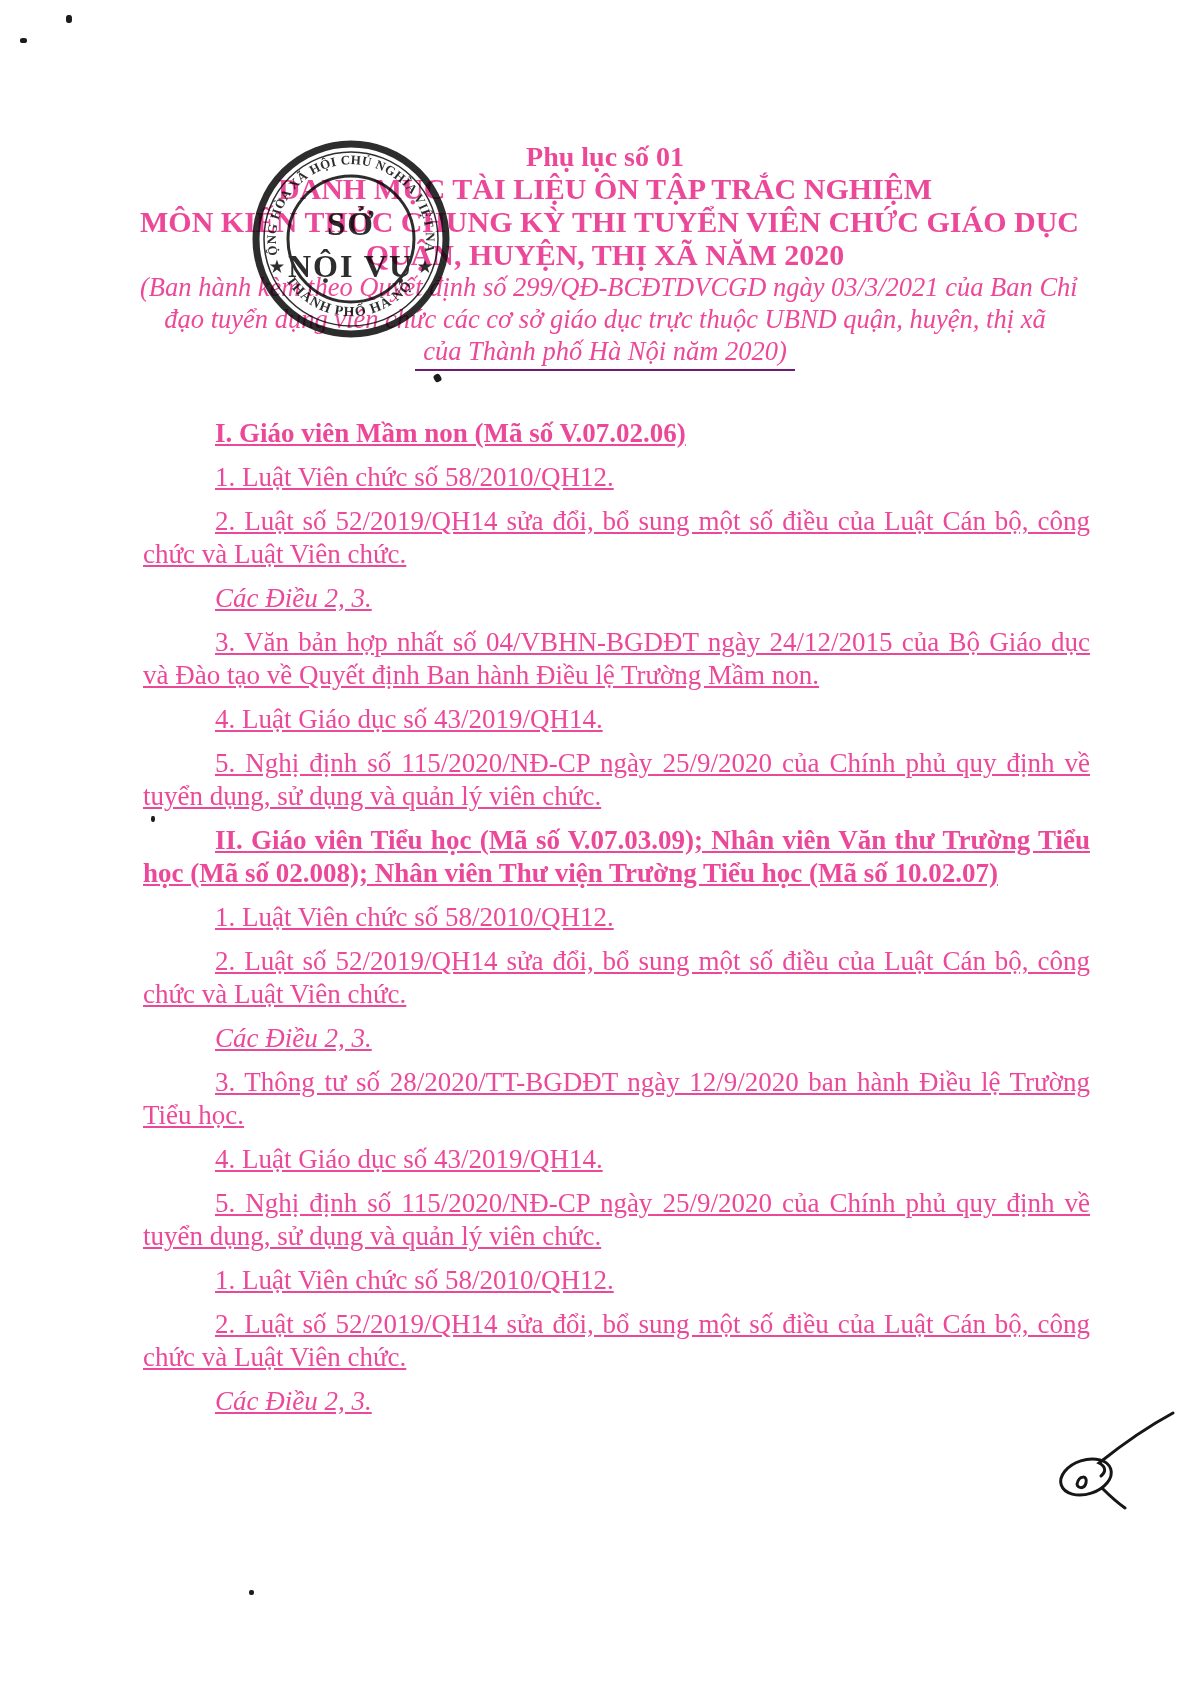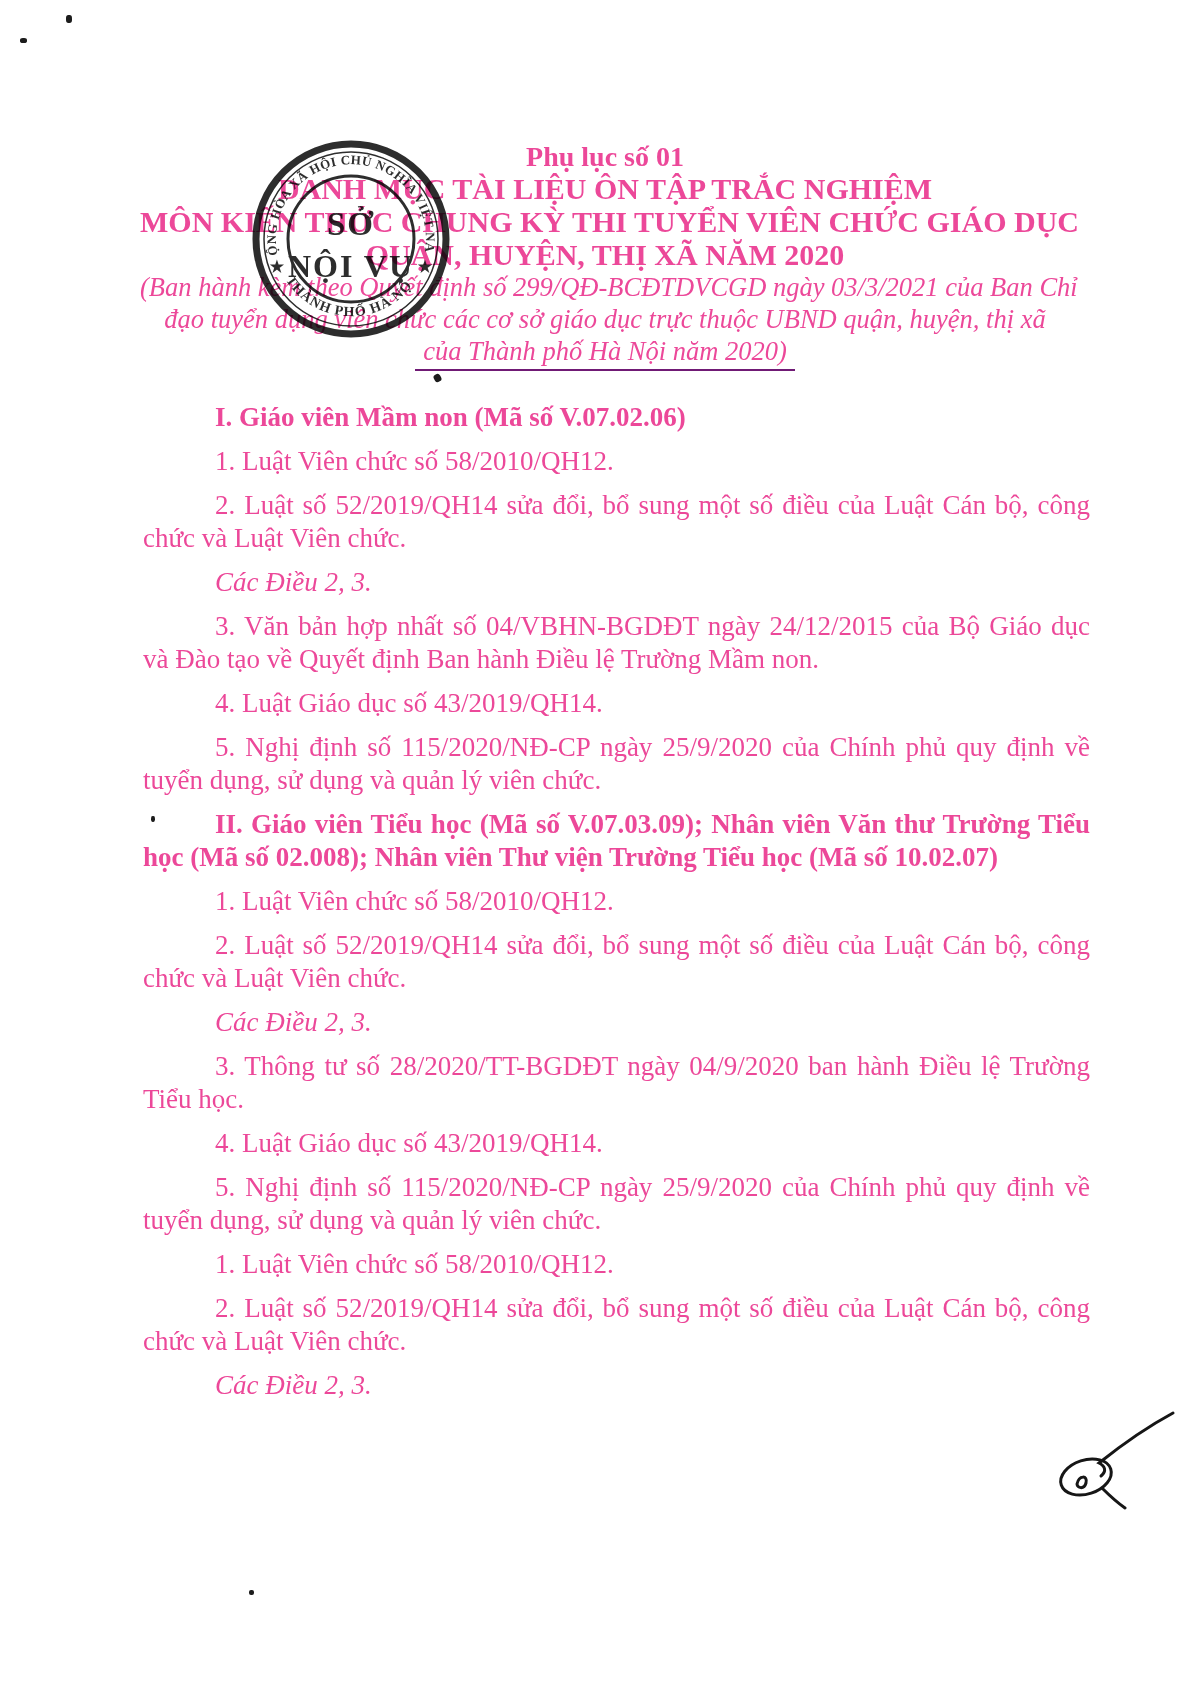--- a/index.html
+++ b/index.html
@@ -21,23 +21,24 @@
   .h-title    { font-weight: bold; font-size: 30px; line-height: 33px; white-space: nowrap; }
   .h-issue    { font-style: italic; font-size: 26.5px; line-height: 32px; white-space: nowrap; }
   .h-issue-last { white-space: nowrap; }
   .h-issue-last .uline {
     display: inline-block;
     border-bottom: 2px solid #701a75;
     padding: 0 8px 2px 8px;
   }
   
   .doc-body {
-    position: absolute; left: 143px; top: 390px; width: 947px;
+    position: absolute; left: 143px; top: 406px; width: 947px;
     font-size: 27px; line-height: 33px;
     text-align: justify;
+    text-decoration: underline;
   }
   .para { margin: 0; padding-top: 11px; text-indent: 72px; }
   .para.heading { font-weight: bold; }
   .para.note { font-style: italic; }
   
   .stamp {
     position: absolute; left: 241px; top: 129px;
     width: 220px; height: 220px;
     mix-blend-mode: multiply;
     opacity: 0.9;
@@ -102,21 +103,21 @@
       <p class="para item">1. Luật Viên chức số 58/2010/QH12.</p>
       <p class="para item">2. Luật số 52/2019/QH14 sửa đổi, bổ sung một số điều của Luật Cán bộ, công chức và Luật Viên chức.</p>
       <p class="para note">Các Điều 2, 3.</p>
       <p class="para item">3. Văn bản hợp nhất số 04/VBHN-BGDĐT ngày 24/12/2015 của Bộ Giáo dục và Đào tạo về Quyết định Ban hành Điều lệ Trường Mầm non.</p>
       <p class="para item">4. Luật Giáo dục số 43/2019/QH14.</p>
       <p class="para item">5. Nghị định số 115/2020/NĐ-CP ngày 25/9/2020 của Chính phủ quy định về tuyển dụng, sử dụng và quản lý viên chức.</p>
       <p class="para heading">II. Giáo viên Tiểu học (Mã số V.07.03.09); Nhân viên Văn thư Trường Tiểu học (Mã số 02.008); Nhân viên Thư viện Trường Tiểu học (Mã số 10.02.07)</p>
       <p class="para item">1. Luật Viên chức số 58/2010/QH12.</p>
       <p class="para item">2. Luật số 52/2019/QH14 sửa đổi, bổ sung một số điều của Luật Cán bộ, công chức và Luật Viên chức.</p>
       <p class="para note">Các Điều 2, 3.</p>
-      <p class="para item">3. Thông tư số 28/2020/TT-BGDĐT ngày 04/9/2020 ban hành Điều lệ Trường Tiểu học.</p>
+      <p class="para item">3. Thông tư số 28/2020/TT-BGDĐT ngày 12/9/2020 ban hành Điều lệ Trường Tiểu học.</p>
       <p class="para item">4. Luật Giáo dục số 43/2019/QH14.</p>
       <p class="para item">5. Nghị định số 115/2020/NĐ-CP ngày 25/9/2020 của Chính phủ quy định về tuyển dụng, sử dụng và quản lý viên chức.</p>
       <p class="para item">1. Luật Viên chức số 58/2010/QH12.</p>
       <p class="para item">2. Luật số 52/2019/QH14 sửa đổi, bổ sung một số điều của Luật Cán bộ, công chức và Luật Viên chức.</p>
       <p class="para note">Các Điều 2, 3.</p>
     </div>
 
   <svg class="signature" width="150" height="105" viewBox="0 0 150 105">
     <g fill="none" stroke="#161616" stroke-width="3" stroke-linecap="round">
       <path d="M138,8 C112,22 84,42 64,58 C70,61 72,66 66,71"></path>

